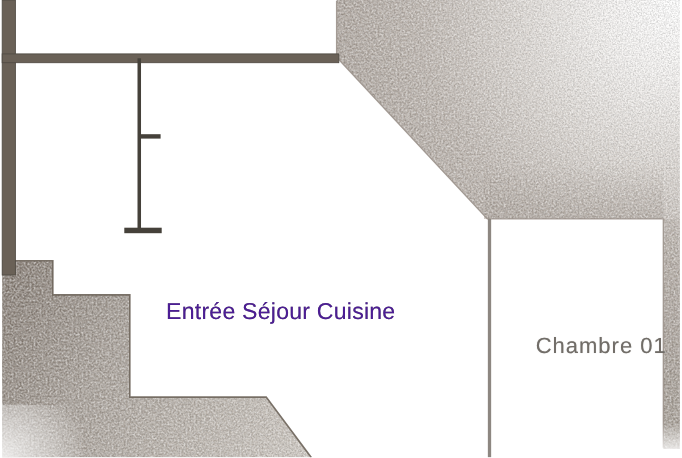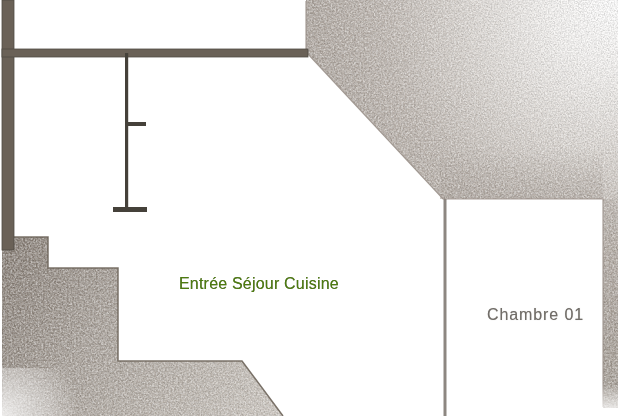--- a/index.html
+++ b/index.html
@@ -21,30 +21,29 @@
     top: 0;
   }
   .label {
     position: absolute;
     white-space: nowrap;
     line-height: 20px;
   }
   .label-main {
     left: 151px;
     top: 274px;
-    font-size: 16px;
+    font-size: 21px;
     letter-spacing: 0.2px;
-    color: #4d7c0f;
+    color: #4c1d95;
     text-shadow: 0 0 0.6px rgba(56,53,47,0.65);
-    margin-left: 28px;
   }
   .label-light {
     left: 487px;
     top: 305px;
-    font-size: 16px;
+    font-size: 20px;
     letter-spacing: 0.9px;
     color: #716d68;
     text-shadow: 0 0 0.7px rgba(113,109,104,0.55);
   }
 </style>
 </head>
 <body>
 
 <div class="stage">
 

